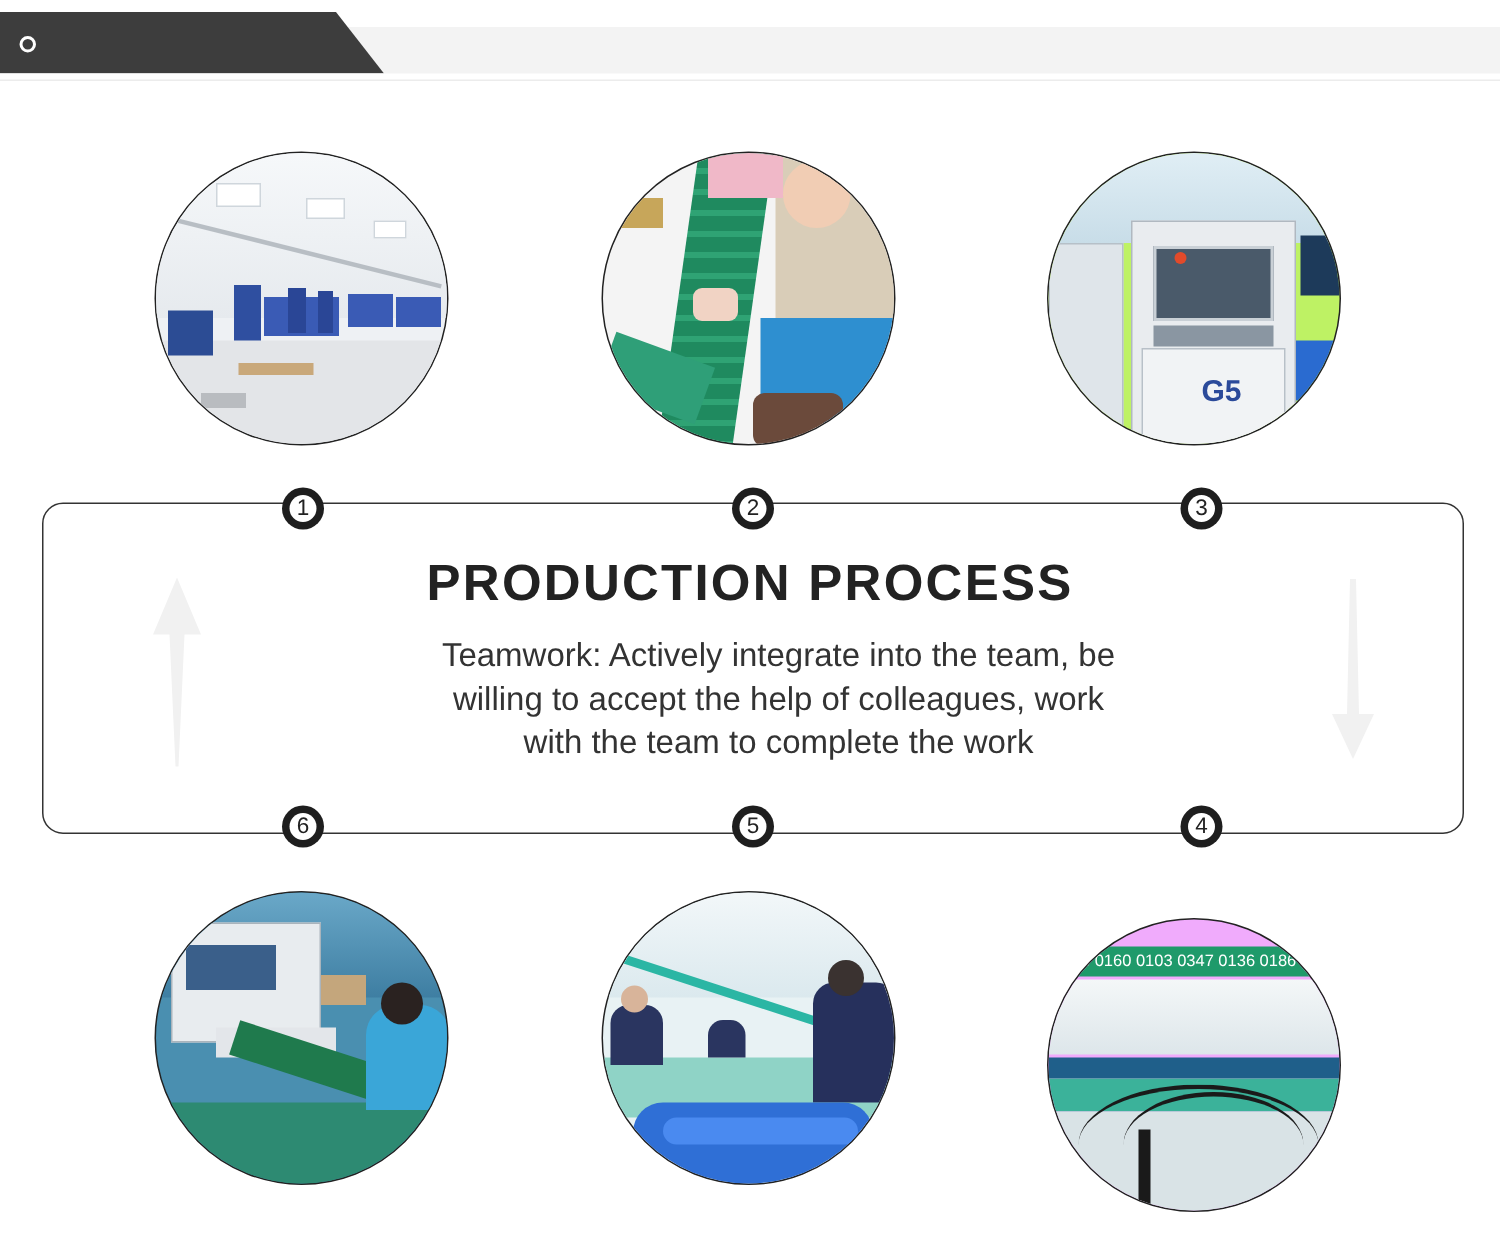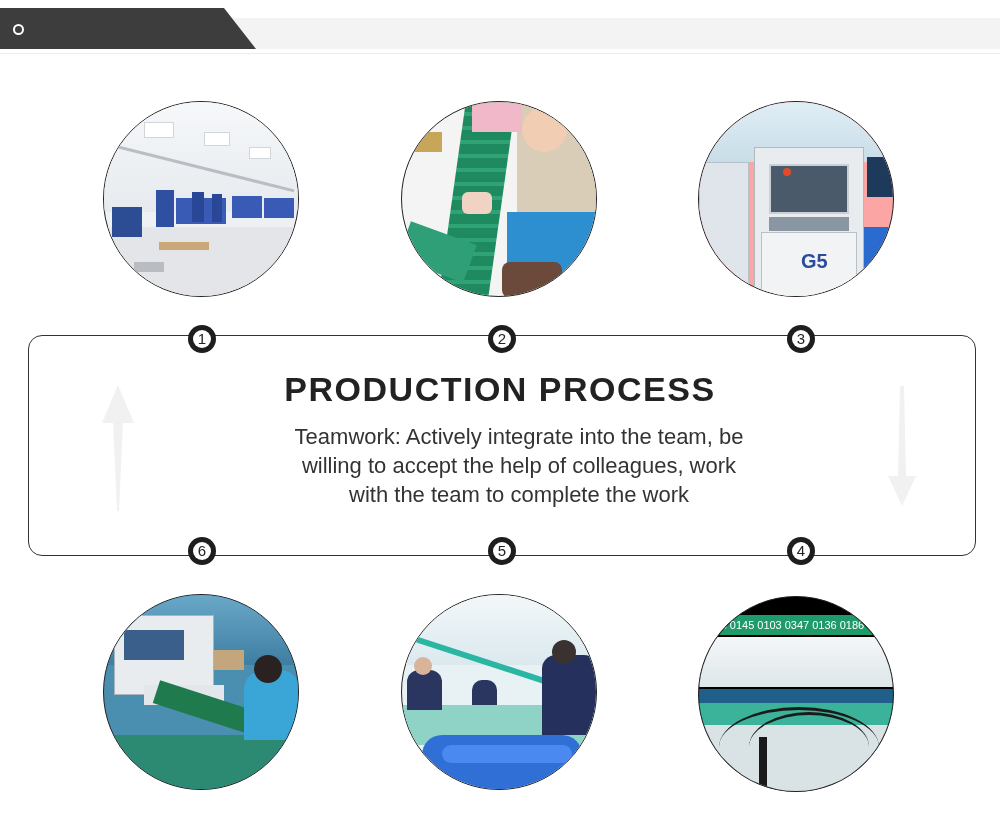--- a/index.html
+++ b/index.html
@@ -71,21 +71,21 @@
   <div class="layer" style="left:0;top:130px;width:70px;height:40px;background:#2f9f78;transform:rotate(20deg);"></div>
   <div class="layer" style="left:10px;top:30px;width:30px;height:20px;background:#c7a65a;"></div>
   <div class="layer" style="left:115px;top:0;width:81px;height:110px;background:#d9cdb8;"></div>
   <div class="layer" style="left:105px;top:110px;width:91px;height:70px;background:#2e8fd0;"></div>
   <div class="layer" style="left:70px;top:0;width:50px;height:30px;background:#f0b8c8;"></div>
   <div class="layer" style="left:120px;top:5px;width:45px;height:45px;border-radius:50%;background:#f1cdb4;"></div>
   <div class="layer" style="left:100px;top:160px;width:60px;height:36px;background:#6b4a3b;border-radius:8px;"></div>
   <div class="layer" style="left:60px;top:90px;width:30px;height:22px;background:#f1d3c4;border-radius:6px;"></div>
 </div>
 
-<div class="photo" style="left:698px;top:101px;background:#fca5a5;text-decoration:underline;">
+<div class="photo" style="left:698px;top:101px;background:#bef264;text-decoration:underline;">
   <div class="layer" style="left:0;top:0;width:196px;height:60px;background:linear-gradient(#e0eef5,#c8dde8);"></div>
   <div class="layer" style="left:0;top:60px;width:50px;height:136px;background:#dfe5ea;border:1px solid #b6c0c8;"></div>
   <div class="layer" style="left:55px;top:45px;width:110px;height:151px;background:#e9ecef;border:1px solid #b0b8c0;"></div>
   <div class="layer" style="left:70px;top:62px;width:80px;height:50px;background:#4a5a6a;border:2px solid #c9d0d6;"></div>
   <div class="layer" style="left:70px;top:115px;width:80px;height:14px;background:#8a96a2;"></div>
   <div class="layer" style="left:62px;top:130px;width:96px;height:66px;background:#f1f3f5;border:1px solid #b8c0c8;"></div>
   <div class="layer" style="left:102px;top:148px;font-size:20px;font-weight:bold;color:#2b4a9a;font-family:'Liberation Sans',sans-serif;">G5</div>
   <div class="layer" style="left:168px;top:55px;width:28px;height:40px;background:#1d3a5a;"></div>
   <div class="layer" style="left:165px;top:125px;width:31px;height:40px;background:#2a6bd0;"></div>
   <div class="layer" style="left:84px;top:66px;width:8px;height:8px;border-radius:50%;background:#e24a2a;"></div>
@@ -109,24 +109,24 @@
   <div class="layer" style="left:0;top:110px;width:196px;height:40px;background:#8fd3c6;"></div>
   <div class="layer" style="left:5px;top:75px;width:35px;height:40px;background:#2a3560;border-radius:12px 12px 0 0;"></div>
   <div class="layer" style="left:12px;top:62px;width:18px;height:18px;border-radius:50%;background:#d8b49a;"></div>
   <div class="layer" style="left:70px;top:85px;width:25px;height:25px;background:#2a3560;border-radius:10px 10px 0 0;"></div>
   <div class="layer" style="left:140px;top:60px;width:56px;height:80px;background:#26305c;border-radius:14px 14px 0 0;"></div>
   <div class="layer" style="left:150px;top:45px;width:24px;height:24px;border-radius:50%;background:#3a3230;"></div>
   <div class="layer" style="left:20px;top:140px;width:160px;height:56px;background:#2f6fd6;border-radius:20px;"></div>
   <div class="layer" style="left:40px;top:150px;width:130px;height:18px;background:#4a8af0;border-radius:10px;"></div>
 </div>
 
-<div class="photo" style="left:698px;top:596px;background:#000000;">
+<div class="photo" style="left:698px;top:612px;background:#f0abfc;">
   <div class="layer" style="left:0;top:18px;width:196px;height:20px;background:#1f9a6a;display:flex;gap:3px;justify-content:center;align-items:center;color:#fff;font-size:11px;font-family:'Liberation Sans',sans-serif;">
     <span>0186</span>
-    <span>0145</span>
+    <span>0160</span>
     <span>0103</span>
     <span>0347</span>
     <span>0136</span>
     <span>0186</span>
     <span>0272</span>
   </div>
   <div class="layer" style="left:0;top:40px;width:196px;height:50px;background:linear-gradient(#f4f7f8,#dde6ea);"></div>
   <div class="layer" style="left:0;top:92px;width:196px;height:14px;background:#1f5f8a;"></div>
   <div class="layer" style="left:0;top:106px;width:196px;height:22px;background:#3bb29a;"></div>
   <div class="layer" style="left:0;top:128px;width:196px;height:68px;background:#d9e3e6;"></div>

